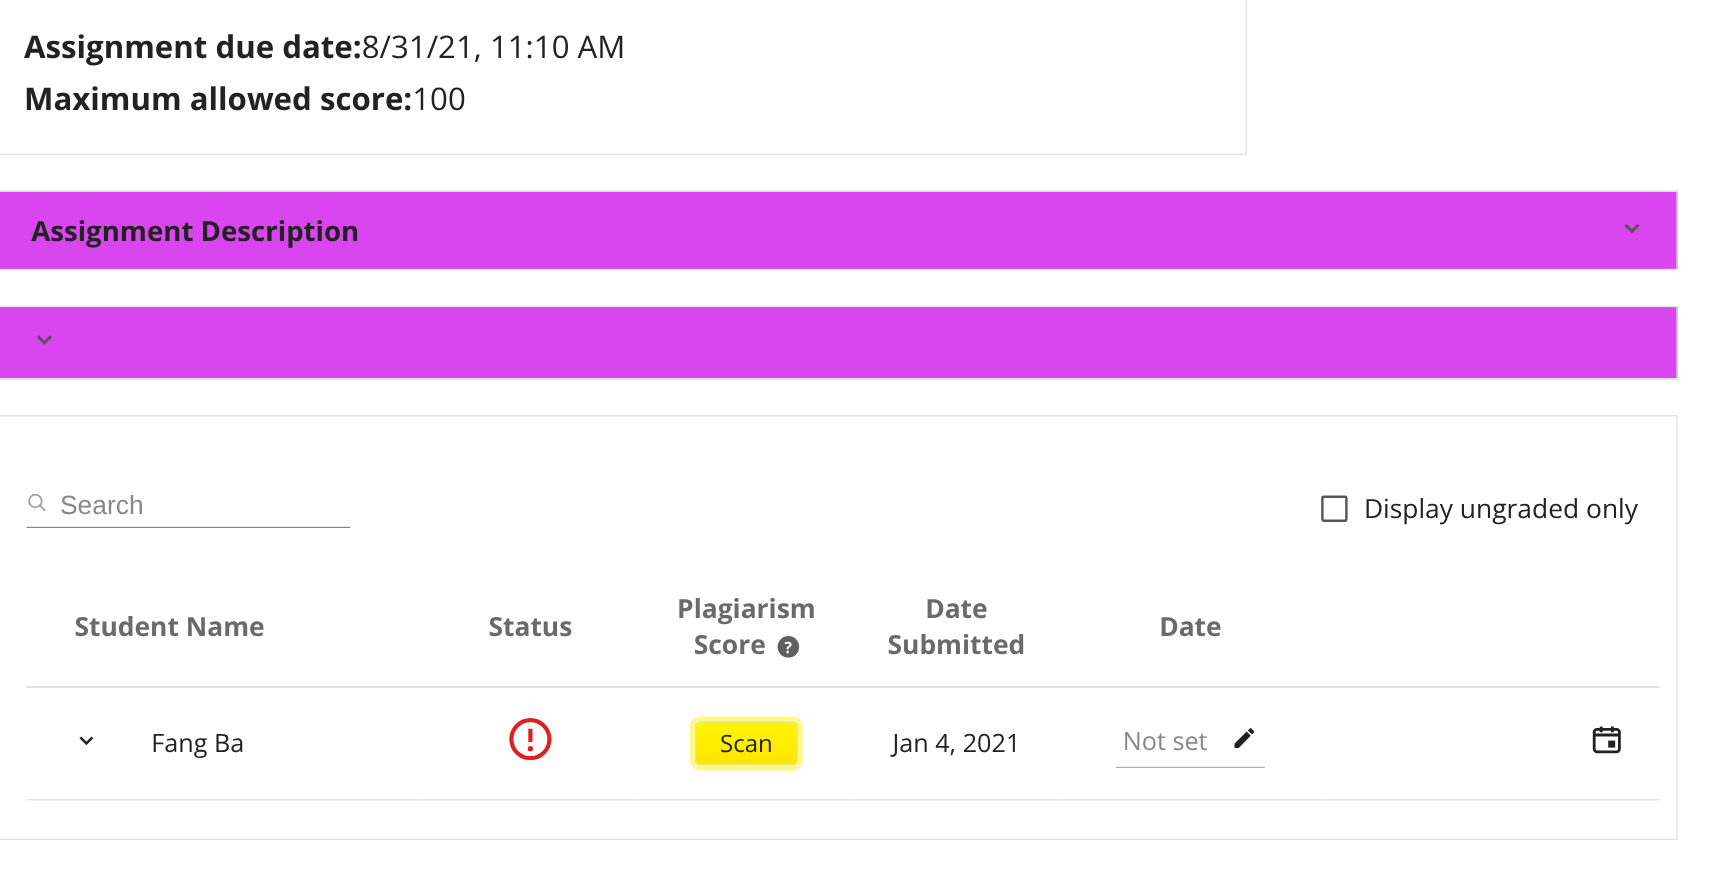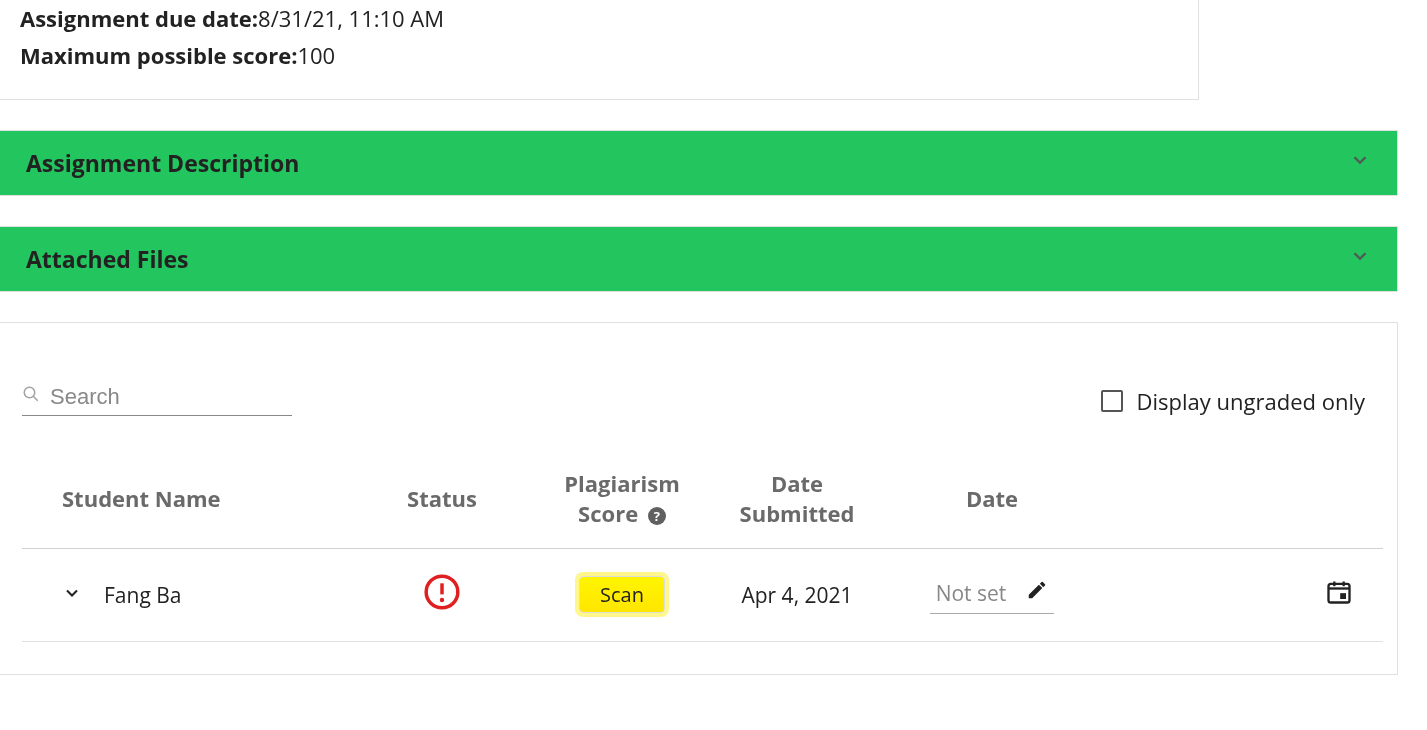--- a/index.html
+++ b/index.html
@@ -4,34 +4,34 @@
 <style>
   * { box-sizing: border-box; }
   body {
     margin: 0;
     font-family: "Open Sans", "Segoe UI", Arial, sans-serif;
     background: #fff;
     color: #222;
     width: 1427px;
   }
   .top-meta {
-    padding: 0 20px 24px 20px;
+    padding: 16px 20px 24px 20px;
     border-bottom: 1px solid #e0e0e0;
     border-right: 1px solid #e0e0e0;
-    width: 1199px;
-    font-size: 22px;
+    width: 1039px;
+    font-size: 26px;
     line-height: 1.7;
   }
   .top-meta .row { }
   .top-meta .label { font-weight: 700; }
   .top-meta .value { font-weight: 400; }
   .section-panel {
     border: 1px solid #e0e0e0;
     border-left: none;
-    background: #22c55e;
+    background: #d946ef;
     margin-top: 30px;
     display: flex;
     align-items: center;
     justify-content: space-between;
     padding: 16px 26px;
     width: 1398px;
     cursor: pointer;
   }
   .section-panel .title {
     font-weight: 700;
@@ -41,21 +41,21 @@
   .grade-area {
     margin-top: 30px;
     border: 1px solid #e0e0e0;
     border-left: none;
     padding: 60px 14px 32px 22px;
     width: 1398px;
   }
   .toolbar {
     display: flex;
     justify-content: space-between;
-    align-items: flex-end;
+    align-items: center;
     padding-right: 18px;
   }
   .search-wrap {
     display: flex;
     align-items: center;
     gap: 8px;
     border-bottom: 1px solid #888;
     width: 270px;
     padding-bottom: 4px;
   }
@@ -101,21 +101,21 @@
     padding: 24px 8px;
     border-bottom: 1px solid #e0e0e0;
     font-size: 21px;
     text-align: center;
     vertical-align: middle;
   }
   td.name-cell { text-align: left; padding-left: 40px;}
   .name-cell-inner {
     display: flex;
     align-items: center;
-    gap: 22px;
+    gap: 44px;
   }
   .name-cell-inner svg { width: 20px; height: 20px; }
   .status-icon svg { width: 38px; height: 38px; }
   .scan-btn {
     display: inline-block;
     padding: 4px 20px;
     border: 1px solid #ddd;
     border-radius: 4px;
     background: linear-gradient(#fff500, #ffe600);
     font-size: 20px;
@@ -136,34 +136,33 @@
     width:18px; height:18px; border-radius:50%;
     background:#606060; color:#fff; font-size:13px; font-weight:700;
     margin-left:4px; vertical-align: middle;
   }
 </style>
 </head>
 <body>
 
 <div class="top-meta">
   <div class="row"><span class="label">Assignment due date:</span><span class="value">8/31/21, 11:10 AM</span></div>
-  <div class="row"><span class="label">Maximum possible score:</span><span class="value">100</span></div>
+  <div class="row"><span class="label">Maximum allowed score:</span><span class="value">100</span></div>
 </div>
 
 <div class="section-panel">
   <span class="title">Assignment Description</span>
   <span class="chevron-down-icon">
     <svg viewBox="0 0 24 24" fill="none" stroke="#555" stroke-width="2.5">
         <polyline points="6 9 12 15 18 9"></polyline>
       </svg>
   </span>
 </div>
 
 <div class="section-panel">
-  <span class="title">Attached Files</span>
   <span class="chevron-down-icon">
     <svg viewBox="0 0 24 24" fill="none" stroke="#555" stroke-width="2.5">
         <polyline points="6 9 12 15 18 9"></polyline>
       </svg>
   </span>
 </div>
 
 <div class="grade-area">
   <div class="toolbar">
     <div class="search-wrap">
@@ -224,21 +223,21 @@
             <svg viewBox="0 0 24 24" fill="none" stroke="#e02020" stroke-width="2.2">
                 <circle cx="12" cy="12" r="10"></circle>
                 <line x1="12" y1="6.5" x2="12" y2="13.5"></line>
                 <circle cx="12" cy="17" r="1.4" fill="#e02020" stroke="none"></circle>
               </svg>
           </span>
         </td>
         <td>
           <span class="scan-btn">Scan</span>
         </td>
-        <td>Apr 4, 2021</td>
+        <td>Jan 4, 2021</td>
         <td>
           <span class="grade-cell-inner">
             <span class="txt">Not set</span>
             <span>
               <svg viewBox="0 0 24 24" fill="#222">
                   <path d="M3 17.25V21h3.75L17.81 9.94l-3.75-3.75L3 17.25zM20.71 7.04a1 1 0 0 0 0-1.41l-2.34-2.34a1 1 0 0 0-1.41 0l-1.83 1.83 3.75 3.75 1.83-1.83z"></path>
                 </svg>
             </span>
           </span>
         </td>

